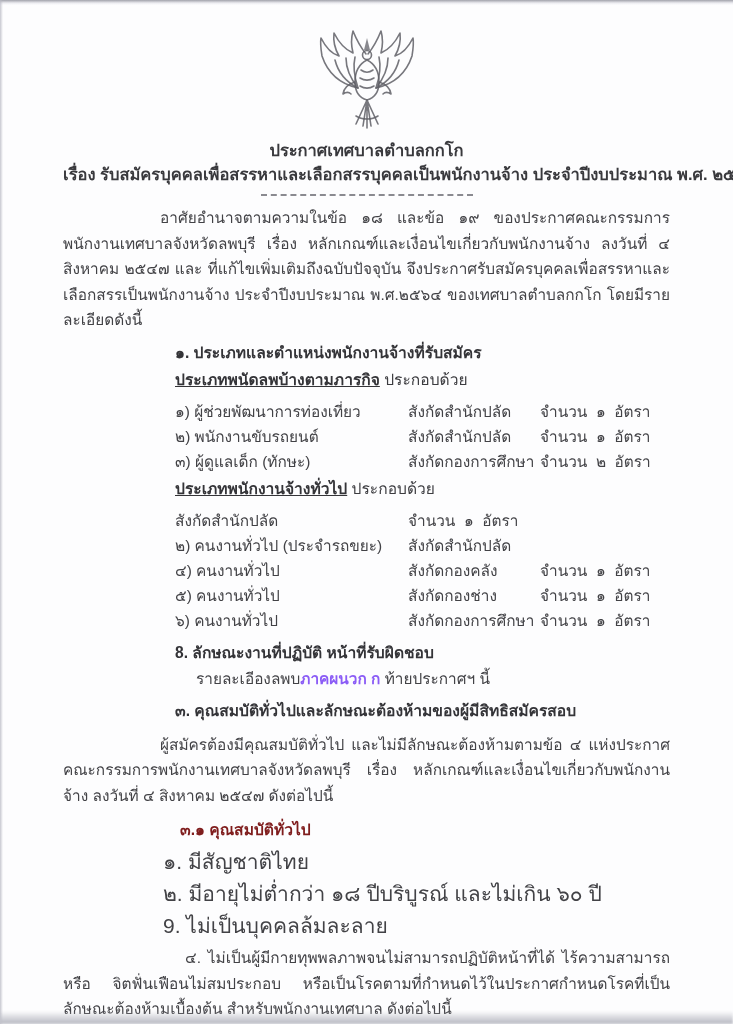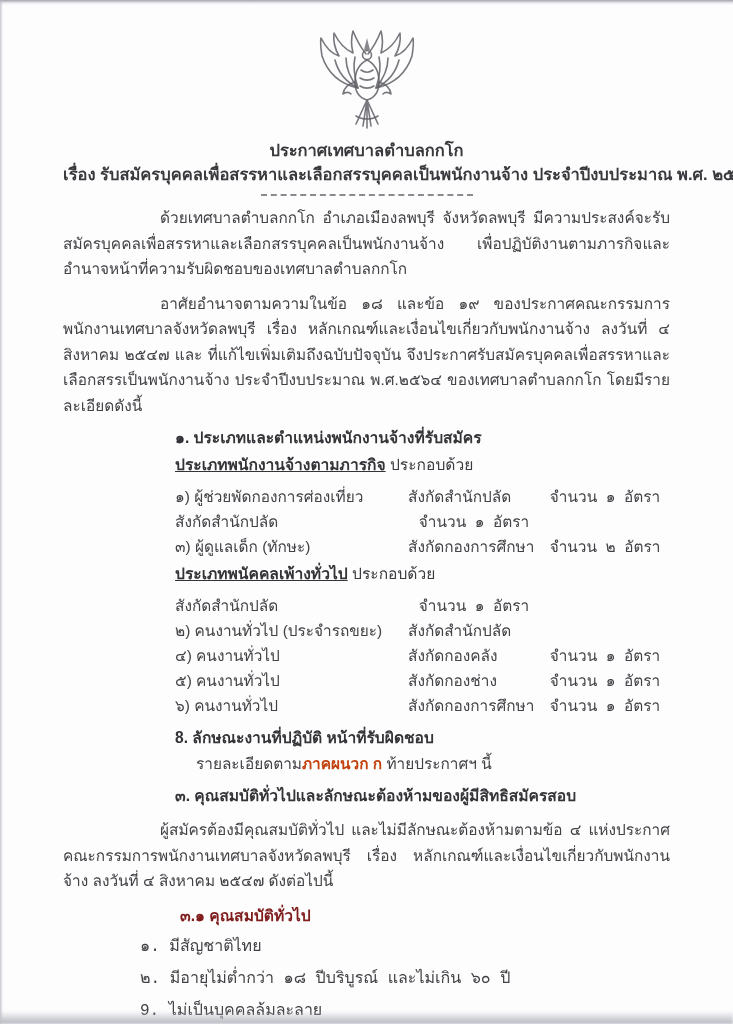--- a/index.html
+++ b/index.html
@@ -45,31 +45,31 @@
   }
   .group-heading{
     font-size:15.6px;margin:2px 0 0 112px;line-height:25px;color:#3c3c40;
   }
   .group-heading .u{font-weight:bold;text-decoration:underline;color:#343438;}
   .job-table{margin:7px 0 2px 112px;}
   .job-row{
     display:grid;grid-template-columns:233px 132px auto;
     font-size:15.4px;line-height:25px;color:#424246;
   }
-  .job-row .amount{white-space:pre;text-align:center;}
+  .job-row .amount{white-space:pre;}
   .sec2-detail{
     font-size:15.4px;margin:1px 0 0 133px;line-height:25px;color:#424246;
   }
-  .sec2-detail .b{font-weight:bold;color:#c2410c;}
+  .sec2-detail .b{font-weight:bold;color:#8b5cf6;}
   .sub-heading{
     font-size:15.6px;font-weight:bold;color:#7f1d1d;
     margin:9px 0 0 117px;line-height:25px;
   }
   .qual-item{
-    font-size:16px;margin:7px 0 0 77px;line-height:25px;color:#424246;font-family:Liberation Mono, monospace;
+    font-size:21px;margin:7px 0 0 100px;line-height:25px;color:#424246;
   }
   p.qual-item-wrap{
     font-size:15.4px;line-height:25.5px;margin:7px 0 0 0;
     text-align:justify;text-indent:122px;color:#424246;
   }
   .garuda{stroke:#5f5f66;fill:none;stroke-width:1.6;stroke-linecap:round;stroke-linejoin:round;opacity:.85;}
   .garuda-fill{fill:#6a6a72;stroke:none;opacity:.8;}
 </style>
 </head>
 <body>
@@ -95,45 +95,45 @@
 
       <path class="garuda" d="M69,74 L58,98 M69,74 L65,100 M69,74 L69,102 M69,74 L73,100 M69,74 L80,98"></path>
       <path class="garuda" d="M58,90 C64,94 74,94 80,90"></path>
     </svg>
   </div>
 
   <div class="doc-title">ประกาศเทศบาลตำบลกกโก</div>
   <div class="doc-subject">เรื่อง รับสมัครบุคคลเพื่อสรรหาและเลือกสรรบุคคลเป็นพนักงานจ้าง ประจำปีงบประมาณ  พ.ศ. ๒๕๖๔</div>
   <hr class="dashed-sep">
 
-  <p class="body-para">ด้วยเทศบาลตำบลกกโก อำเภอเมืองลพบุรี จังหวัดลพบุรี มีความประสงค์จะรับสมัครบุคคลเพื่อสรรหาและเลือกสรรบุคคลเป็นพนักงานจ้าง เพื่อปฏิบัติงานตามภารกิจและอำนาจหน้าที่ความรับผิดชอบของเทศบาลตำบลกกโก</p>
   <p class="body-para">อาศัยอำนาจตามความในข้อ ๑๘ และข้อ ๑๙ ของประกาศคณะกรรมการพนักงานเทศบาลจังหวัดลพบุรี เรื่อง หลักเกณฑ์และเงื่อนไขเกี่ยวกับพนักงานจ้าง ลงวันที่ ๔ สิงหาคม ๒๕๔๗ และ ที่แก้ไขเพิ่มเติมถึงฉบับปัจจุบัน  จึงประกาศรับสมัครบุคคลเพื่อสรรหาและเลือกสรรเป็นพนักงานจ้าง ประจำปีงบประมาณ พ.ศ.๒๕๖๔ ของเทศบาลตำบลกกโก  โดยมีรายละเอียดดังนี้</p>
 
   <div class="sec-heading">๑. ประเภทและตำแหน่งพนักงานจ้างที่รับสมัคร</div>
 
-  <div class="group-heading"><span class="u">ประเภทพนักงานจ้างตามภารกิจ</span><span> ประกอบด้วย</span></div>
+  <div class="group-heading"><span class="u">ประเภทพนัดลพบ้างตามภารกิจ</span><span> ประกอบด้วย</span></div>
 
   <div class="job-table">
     <div class="job-row">
-      <span><span>๑)</span> <span>ผู้ช่วยพัดกองการศ่องเที่ยว</span></span>
+      <span><span>๑)</span> <span>ผู้ช่วยพัฒนาการท่องเที่ยว</span></span>
       <span>สังกัดสำนักปลัด</span>
       <span class="amount">จำนวน  ๑  อัตรา</span>
     </div>
     <div class="job-row">
+      <span><span>๒)</span> <span>พนักงานขับรถยนต์</span></span>
       <span>สังกัดสำนักปลัด</span>
       <span class="amount">จำนวน  ๑  อัตรา</span>
     </div>
     <div class="job-row">
       <span><span>๓)</span> <span>ผู้ดูแลเด็ก (ทักษะ)</span></span>
       <span>สังกัดกองการศึกษา</span>
       <span class="amount">จำนวน  ๒  อัตรา</span>
     </div>
   </div>
 
-  <div class="group-heading"><span class="u">ประเภทพนัคคลเพ้างทั่วไป</span><span> ประกอบด้วย</span></div>
+  <div class="group-heading"><span class="u">ประเภทพนักงานจ้างทั่วไป</span><span> ประกอบด้วย</span></div>
 
   <div class="job-table">
     <div class="job-row">
       <span>สังกัดสำนักปลัด</span>
       <span class="amount">จำนวน  ๑  อัตรา</span>
     </div>
     <div class="job-row">
       <span><span>๒)</span> <span>คนงานทั่วไป (ประจำรถขยะ)</span></span>
       <span>สังกัดสำนักปลัด</span>
     </div>
@@ -148,21 +148,21 @@
       <span class="amount">จำนวน  ๑  อัตรา</span>
     </div>
     <div class="job-row">
       <span><span>๖)</span> <span>คนงานทั่วไป</span></span>
       <span>สังกัดกองการศึกษา</span>
       <span class="amount">จำนวน  ๑  อัตรา</span>
     </div>
   </div>
 
   <div class="sec-heading">8. ลักษณะงานที่ปฏิบัติ หน้าที่รับผิดชอบ</div>
-  <div class="sec2-detail"><span>รายละเอียดตาม</span><span class="b">ภาคผนวก ก</span><span> ท้ายประกาศฯ นี้</span></div>
+  <div class="sec2-detail"><span>รายละเอีองลพบ</span><span class="b">ภาคผนวก ก</span><span> ท้ายประกาศฯ นี้</span></div>
 
   <div class="sec-heading">๓. คุณสมบัติทั่วไปและลักษณะต้องห้ามของผู้มีสิทธิสมัครสอบ</div>
   <p class="body-para">ผู้สมัครต้องมีคุณสมบัติทั่วไป และไม่มีลักษณะต้องห้ามตามข้อ ๔ แห่งประกาศคณะกรรมการพนักงานเทศบาลจังหวัดลพบุรี  เรื่อง หลักเกณฑ์และเงื่อนไขเกี่ยวกับพนักงานจ้าง ลงวันที่  ๔  สิงหาคม  ๒๕๔๗ ดังต่อไปนี้</p>
 
   <div class="sub-heading">๓.๑ คุณสมบัติทั่วไป</div>
 
   <div class="qual-item">๑. มีสัญชาติไทย</div>
   <div class="qual-item">๒. มีอายุไม่ต่ำกว่า ๑๘ ปีบริบูรณ์ และไม่เกิน ๖๐ ปี</div>
   <div class="qual-item">9. ไม่เป็นบุคคลล้มละลาย</div>
   <p class="qual-item-wrap">๔. ไม่เป็นผู้มีกายทุพพลภาพจนไม่สามารถปฏิบัติหน้าที่ได้ ไร้ความสามารถหรือ จิตฟั่นเฟือนไม่สมประกอบ หรือเป็นโรคตามที่กำหนดไว้ในประกาศกำหนดโรคที่เป็นลักษณะต้องห้ามเบื้องต้น สำหรับพนักงานเทศบาล ดังต่อไปนี้</p>

